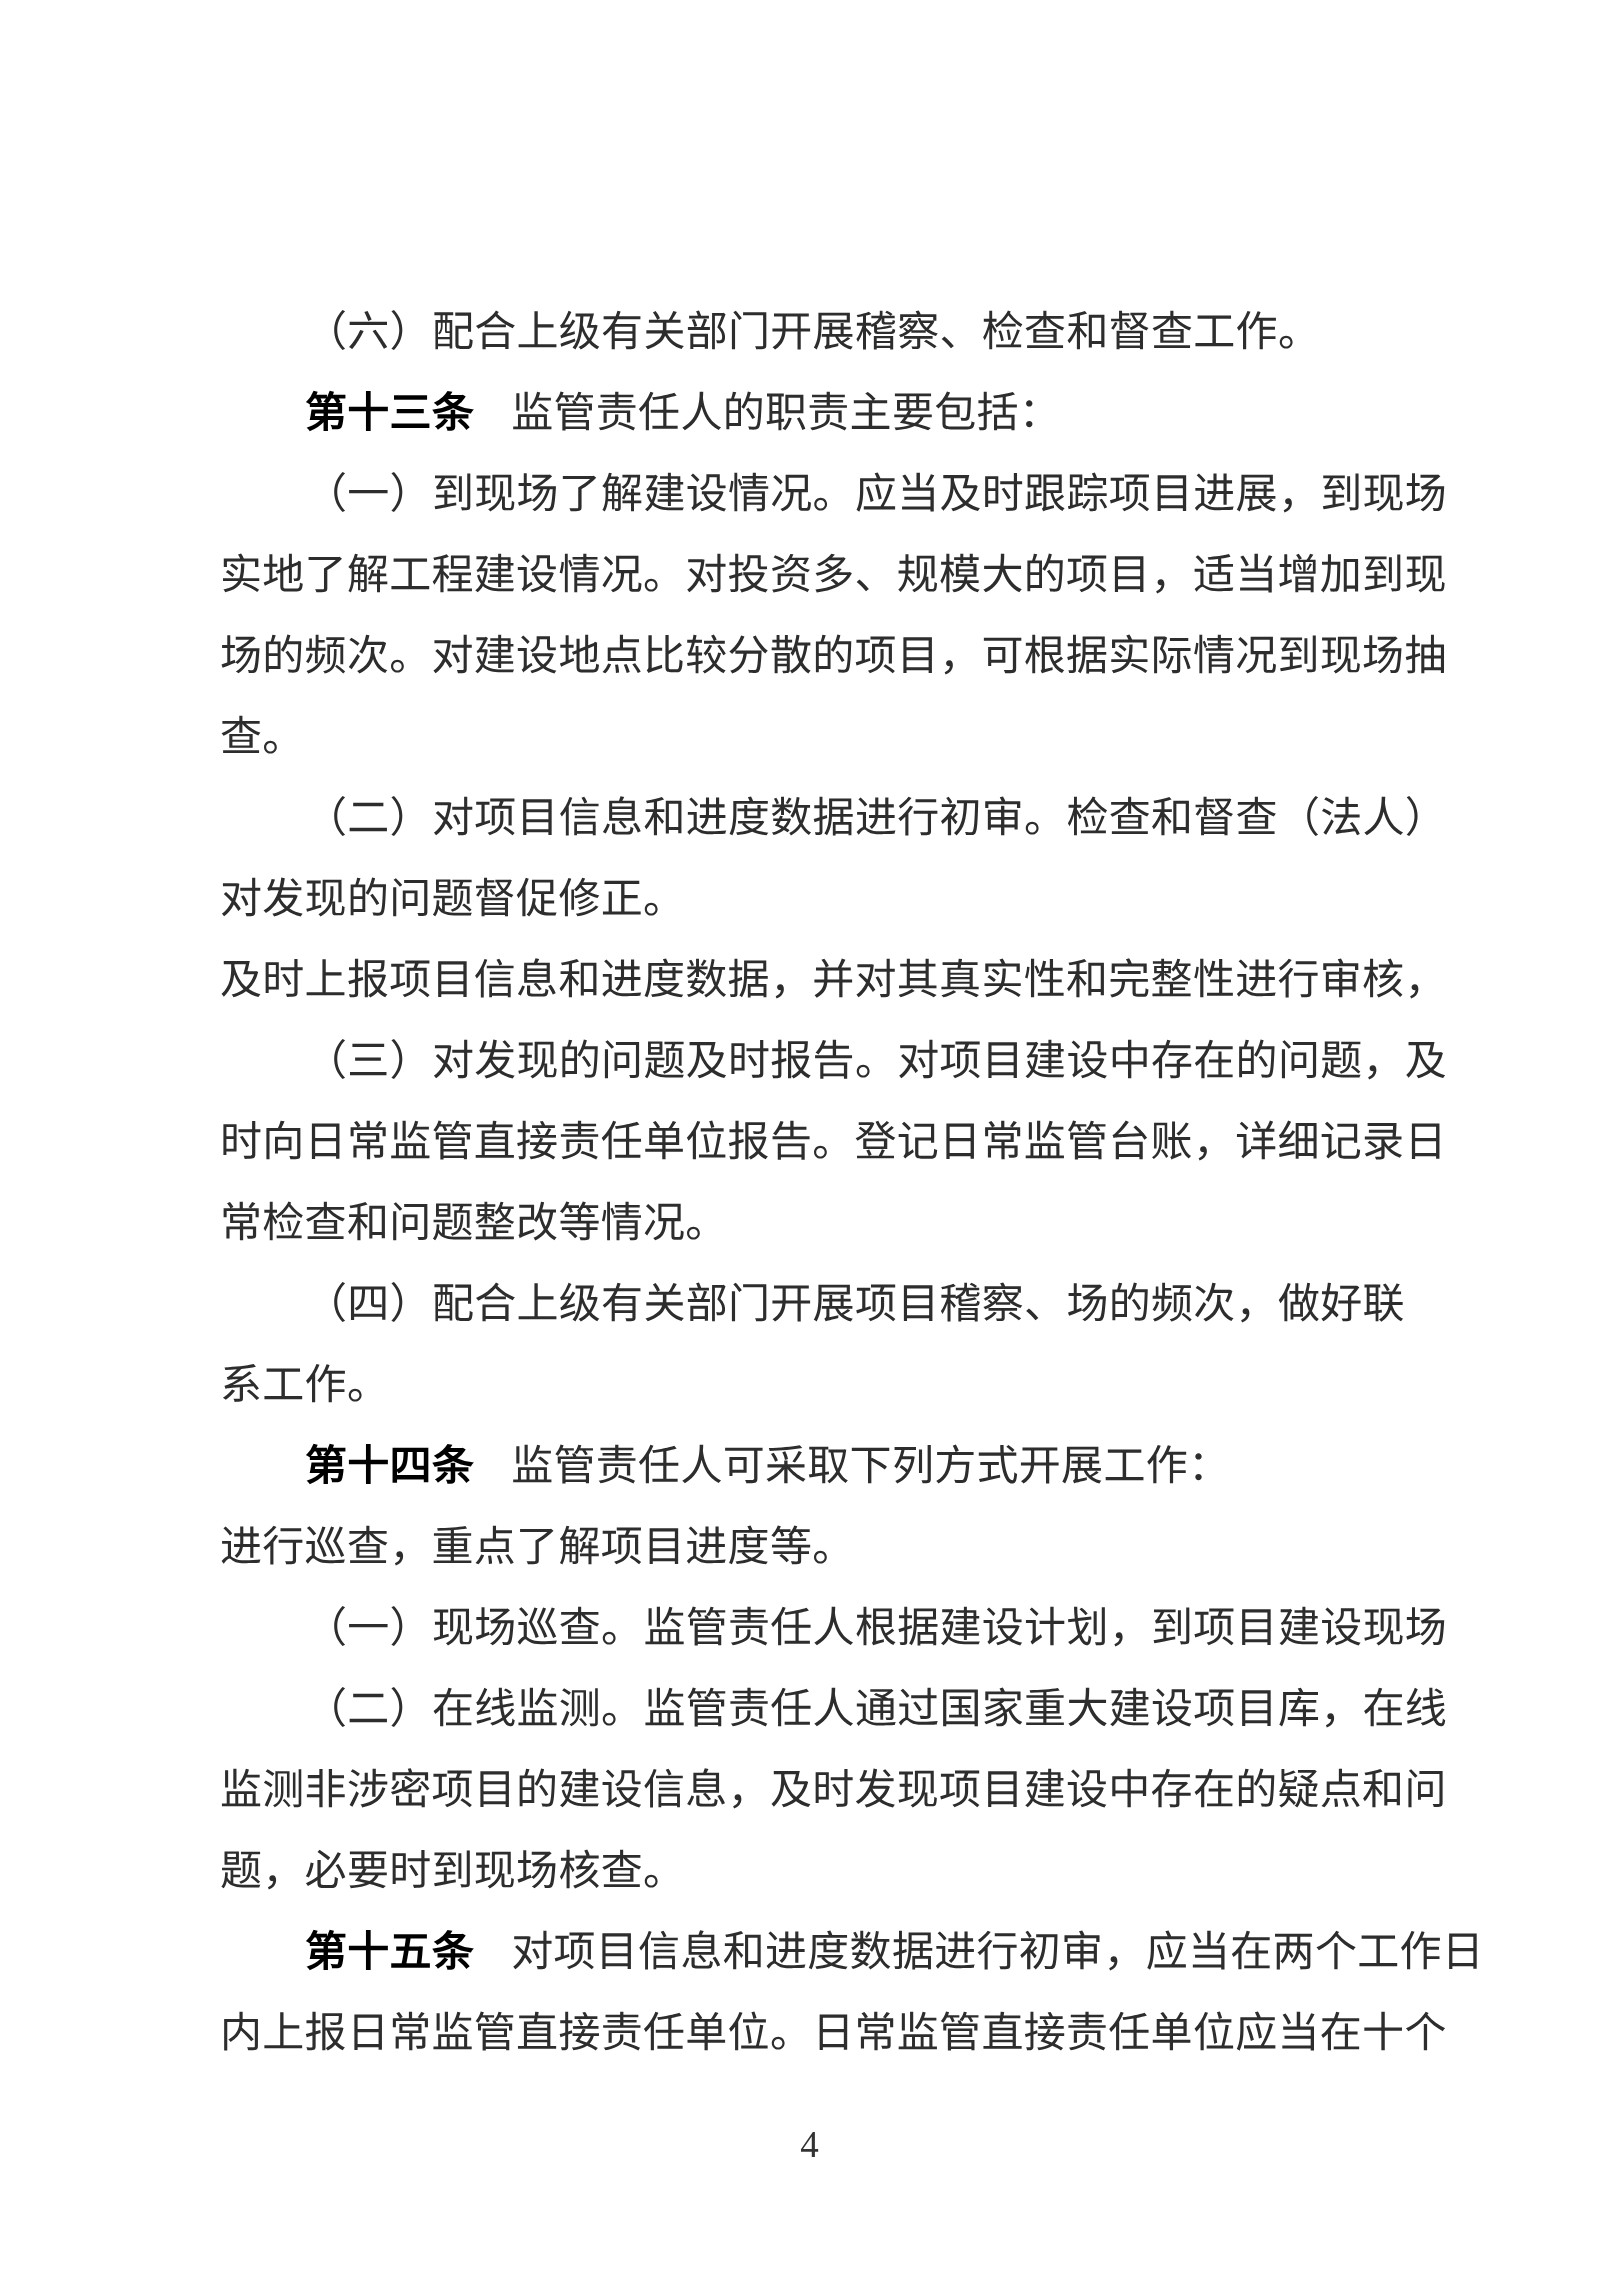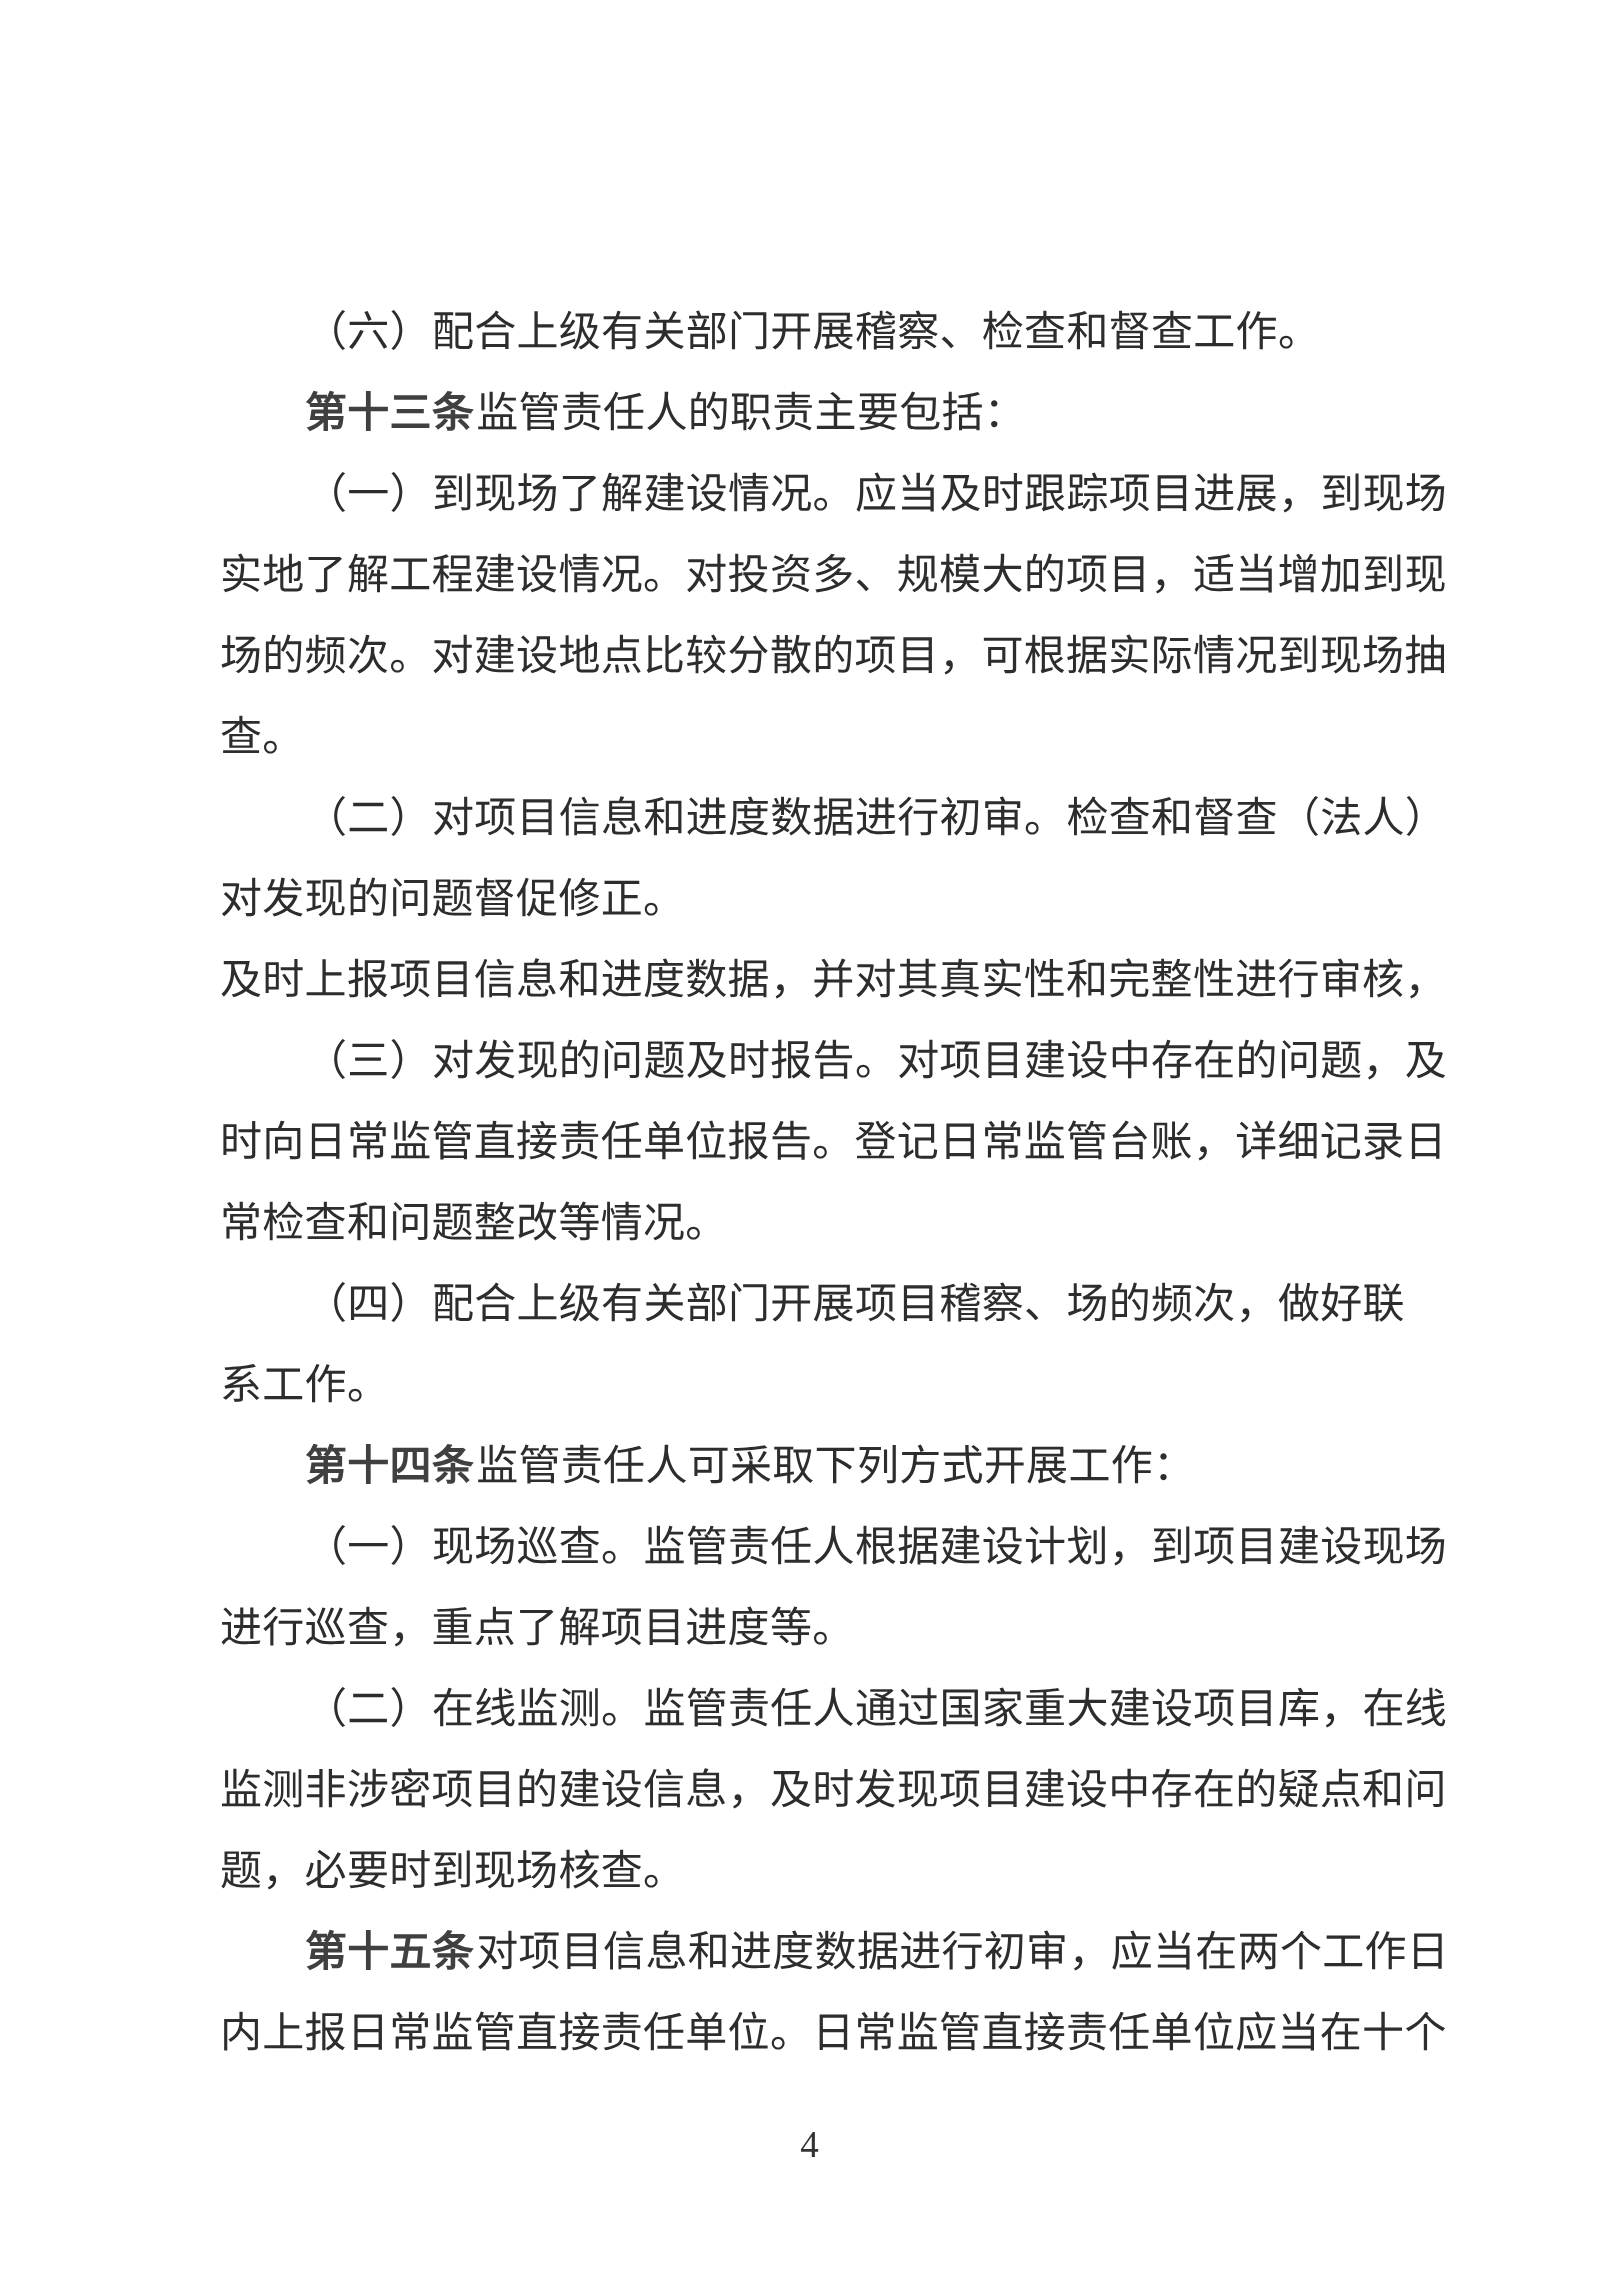--- a/index.html
+++ b/index.html
@@ -27,22 +27,22 @@
     line-height: 81px;
     height: 81px;
     white-space: nowrap;
     letter-spacing: 0.3px;
   }
   .line.indent {
     padding-left: 85px;
   }
   .article-no {
     font-weight: bold;
-    color: #404040;
-    margin-right: 2px;
+    color: #000000;
+    margin-right: 37px;
   }
   .page-footer {
     position: absolute;
     top: 2119px;
     left: 0;
     width: 100%;
     text-align: center;
   }
   .page-number {
     font-size: 37px;
@@ -63,22 +63,22 @@
       <div class="line"><span>查。</span></div>
       <div class="line indent"><span>（二）对项目信息和进度数据进行初审。检查和督查（法人）</span></div>
       <div class="line"><span>对发现的问题督促修正。</span></div>
       <div class="line"><span>及时上报项目信息和进度数据，并对其真实性和完整性进行审核，</span></div>
       <div class="line indent"><span>（三）对发现的问题及时报告。对项目建设中存在的问题，及</span></div>
       <div class="line"><span>时向日常监管直接责任单位报告。登记日常监管台账，详细记录日</span></div>
       <div class="line"><span>常检查和问题整改等情况。</span></div>
       <div class="line indent"><span>（四）配合上级有关部门开展项目稽察、场的频次，做好联</span></div>
       <div class="line"><span>系工作。</span></div>
       <div class="line indent"><b class="article-no">第十四条</b><span>监管责任人可采取下列方式开展工作：</span></div>
+      <div class="line"><span>进行巡查，重点了解项目进度等。</span></div>
       <div class="line indent"><span>（一）现场巡查。监管责任人根据建设计划，到项目建设现场</span></div>
-      <div class="line"><span>进行巡查，重点了解项目进度等。</span></div>
       <div class="line indent"><span>（二）在线监测。监管责任人通过国家重大建设项目库，在线</span></div>
       <div class="line"><span>监测非涉密项目的建设信息，及时发现项目建设中存在的疑点和问</span></div>
       <div class="line"><span>题，必要时到现场核查。</span></div>
       <div class="line indent"><b class="article-no">第十五条</b><span>对项目信息和进度数据进行初审，应当在两个工作日</span></div>
       <div class="line"><span>内上报日常监管直接责任单位。日常监管直接责任单位应当在十个</span></div>
     </main>
   <footer class="page-footer">
     <span class="page-number">4</span>
   </footer>
 </div>

